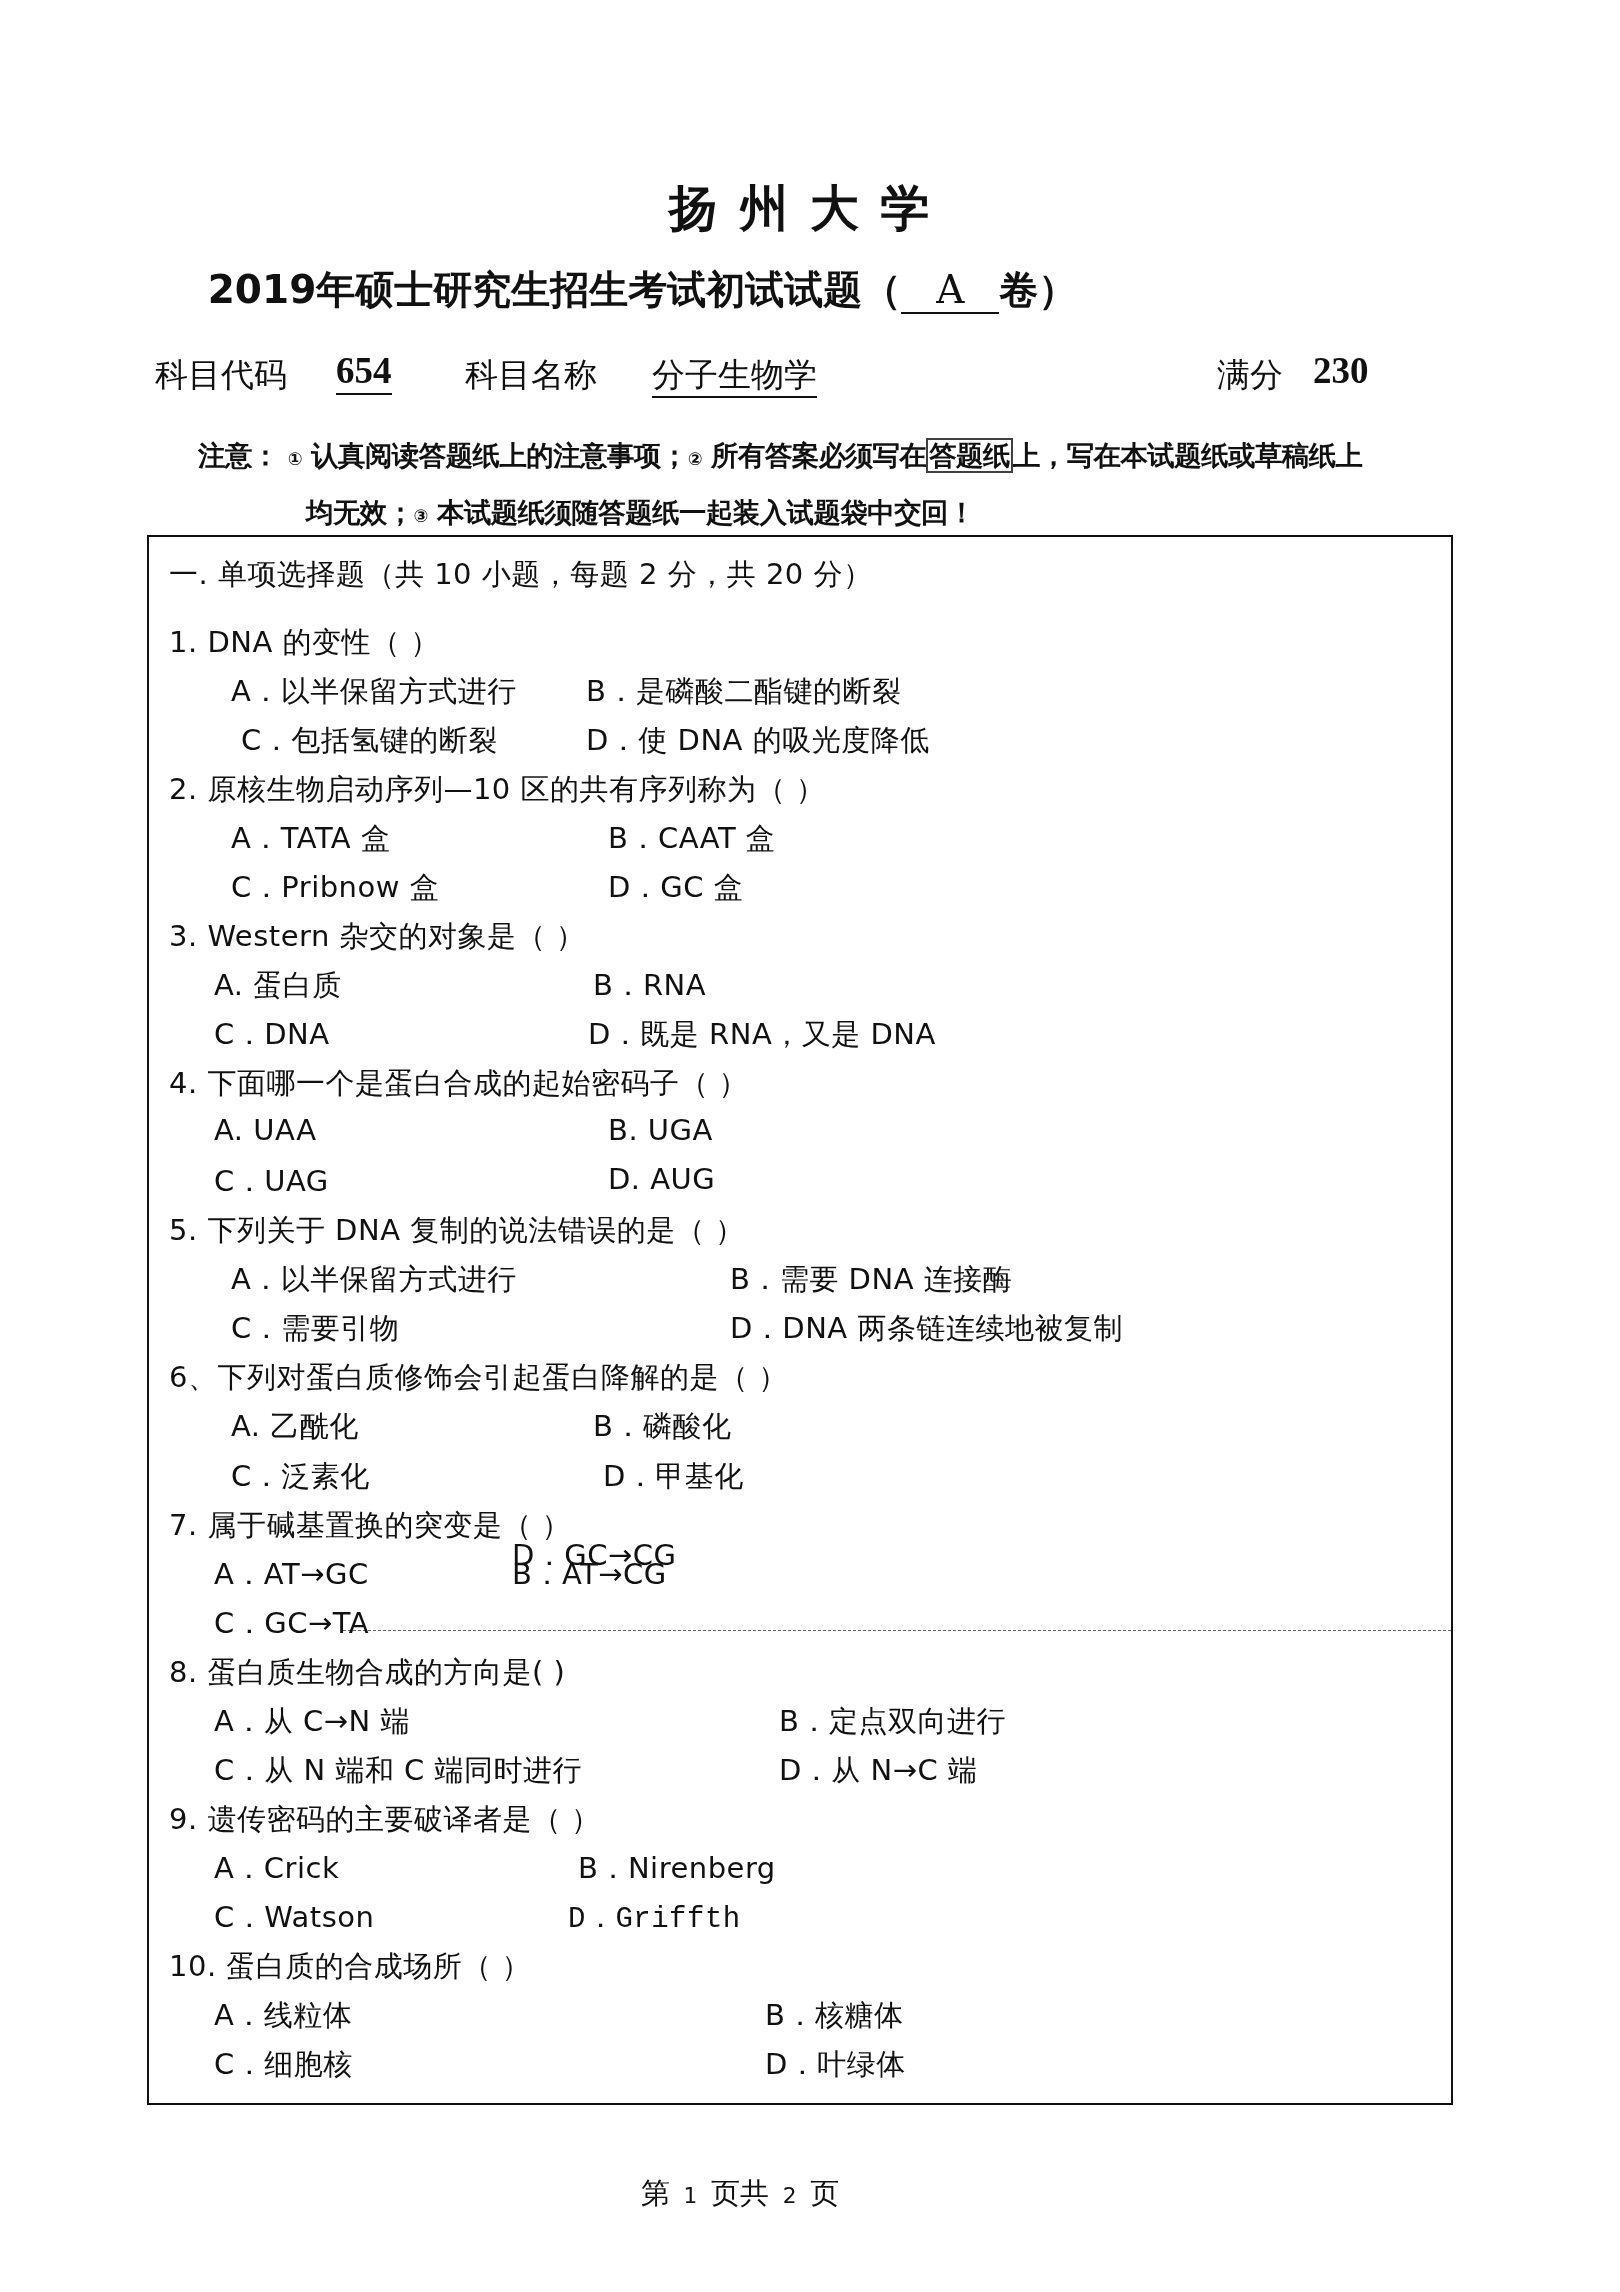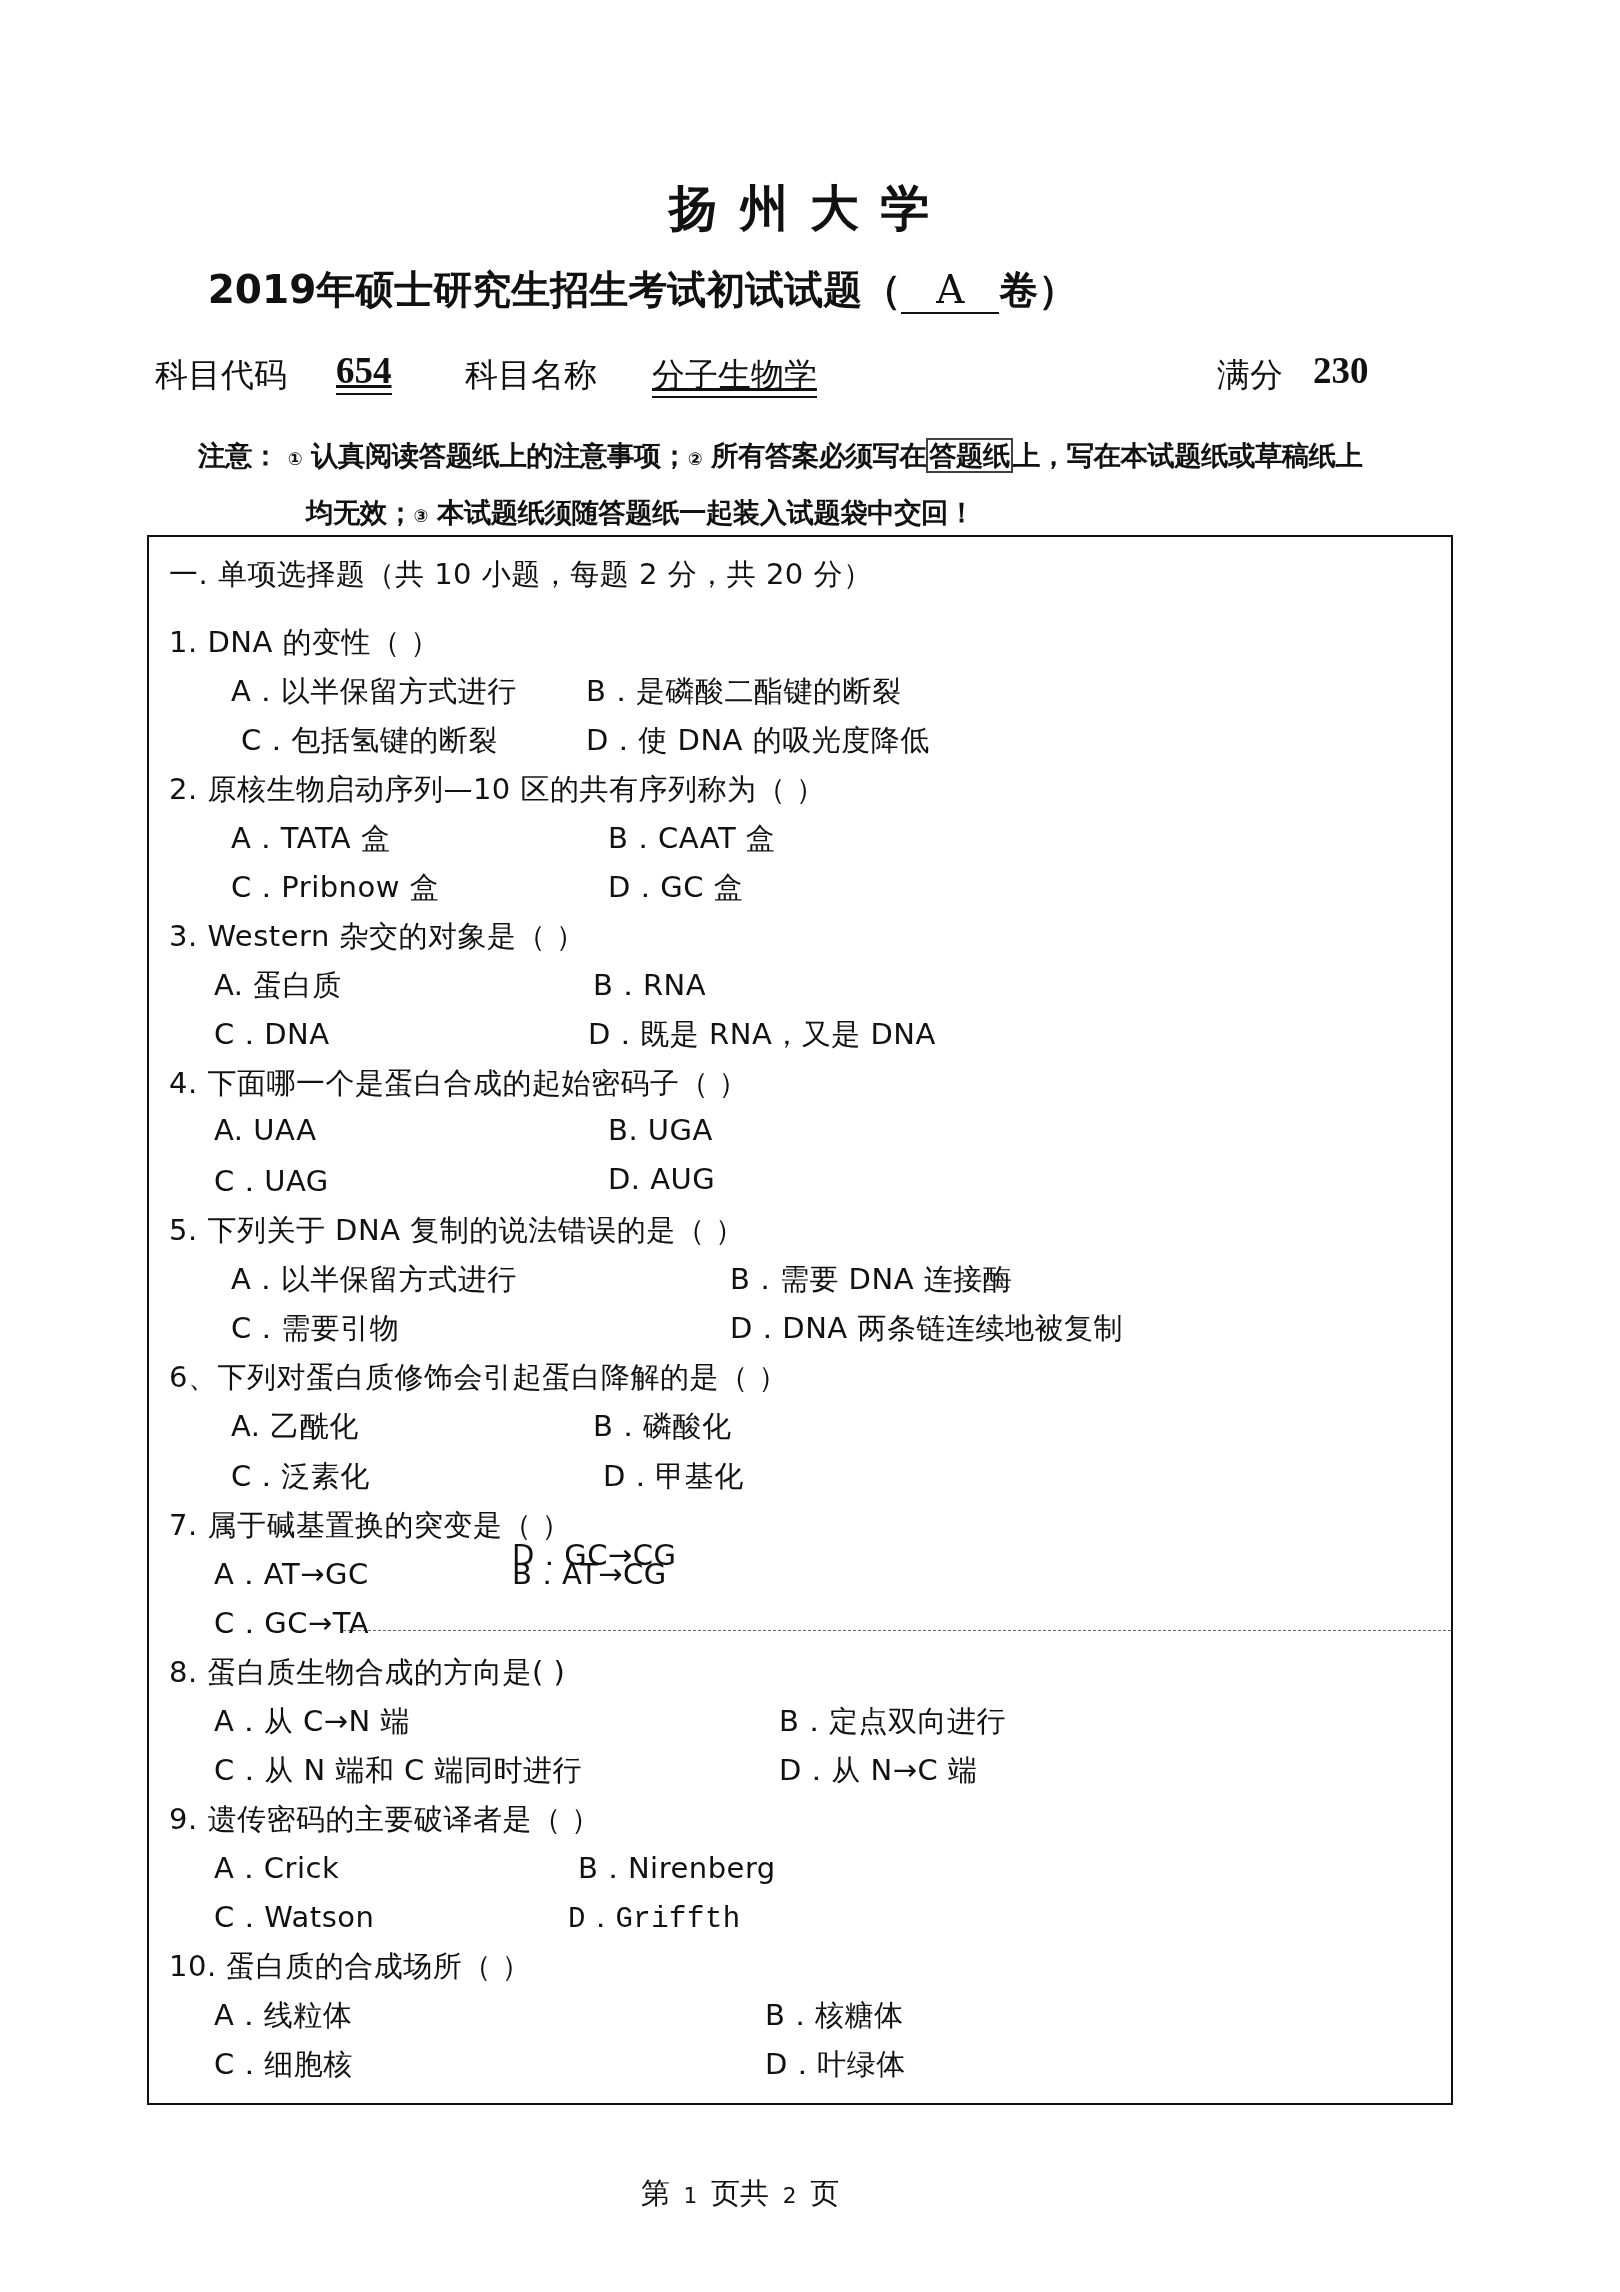--- a/index.html
+++ b/index.html
@@ -4,21 +4,21 @@
 <style>
   html, body { margin: 0; padding: 0; background: #ffffff; }
   body { width: 1620px; height: 2293px; position: relative; overflow: hidden;
          font-family: "DejaVu Serif", "Liberation Serif", serif; color: #111; }
   .abs { position: absolute; white-space: nowrap; }
   .title { left: 0; width: 1620px; text-align: center; top: 176px; font-size: 49px; font-weight: bold; letter-spacing: 21.6px; font-family: "DejaVu Sans", sans-serif; }
   .subtitle { left: 0; width: 1285px; text-align: center; top: 263px; font-size: 39px; font-weight: bold; font-family: "DejaVu Sans", sans-serif; }
   .subtitle .blank { display: inline-block; min-width: 98px; border-bottom: 2.9px solid #111; text-align: center; font-weight: normal; font-family: "DejaVu Serif", serif; }
   .meta { top: 353px; font-size: 33px; font-family: "DejaVu Sans", sans-serif; }
   .meta .val { font-weight: bold; font-family: "Liberation Serif", serif; font-size: 37px; }
-  .meta .ul { border-bottom: 2.9px solid #111; padding-bottom: 2px; text-decoration: underline; }
+  .meta .ul { border-bottom: 2.9px solid #111; padding-bottom: 2px; }
   .notice { font-size: 27.4px; font-family: "DejaVu Sans", sans-serif; font-weight: bold; letter-spacing: -0.5px; }
   .notice .boxed { border: 2px solid #404040; padding: 0 1px; }
   .circ { font-size: 17.6px; }
   .frame { left: 147px; top: 535px; width: 1302px; height: 1566px; border: 2.9px solid #111; }
   .line { font-size: 29px; font-family: "DejaVu Sans", sans-serif; letter-spacing: 0.5px; }
   .footer { top: 2174px; left: 0; width: 1480px; text-align: center; font-size: 29px; font-family: "DejaVu Sans", sans-serif; }
   .footer .num { font-size: 21.6px; margin: 0 13.7px; }
   .dashrule { left: 343px; top: 1630px; width: 1108px; border-top: 1px dashed #666; }
 </style>
 </head>

